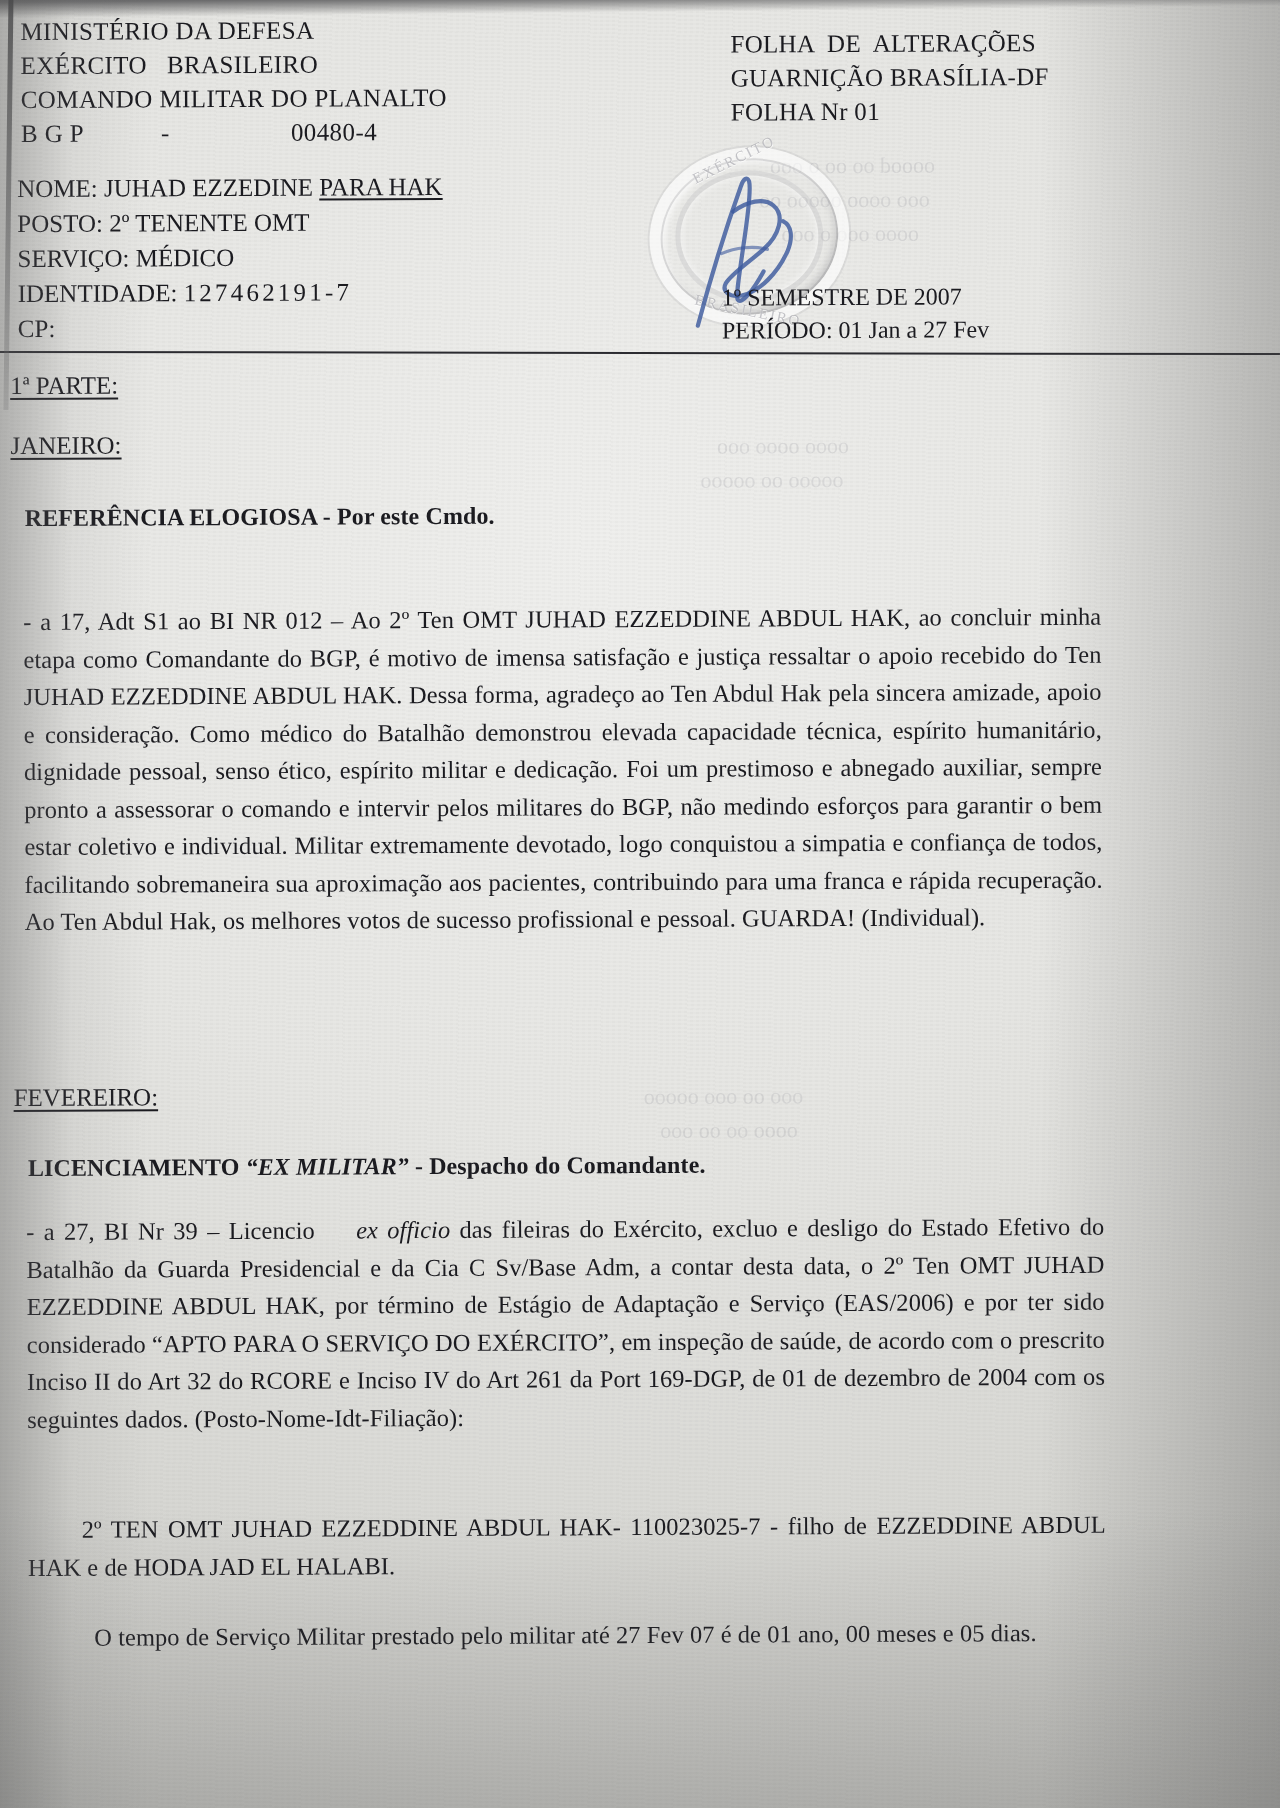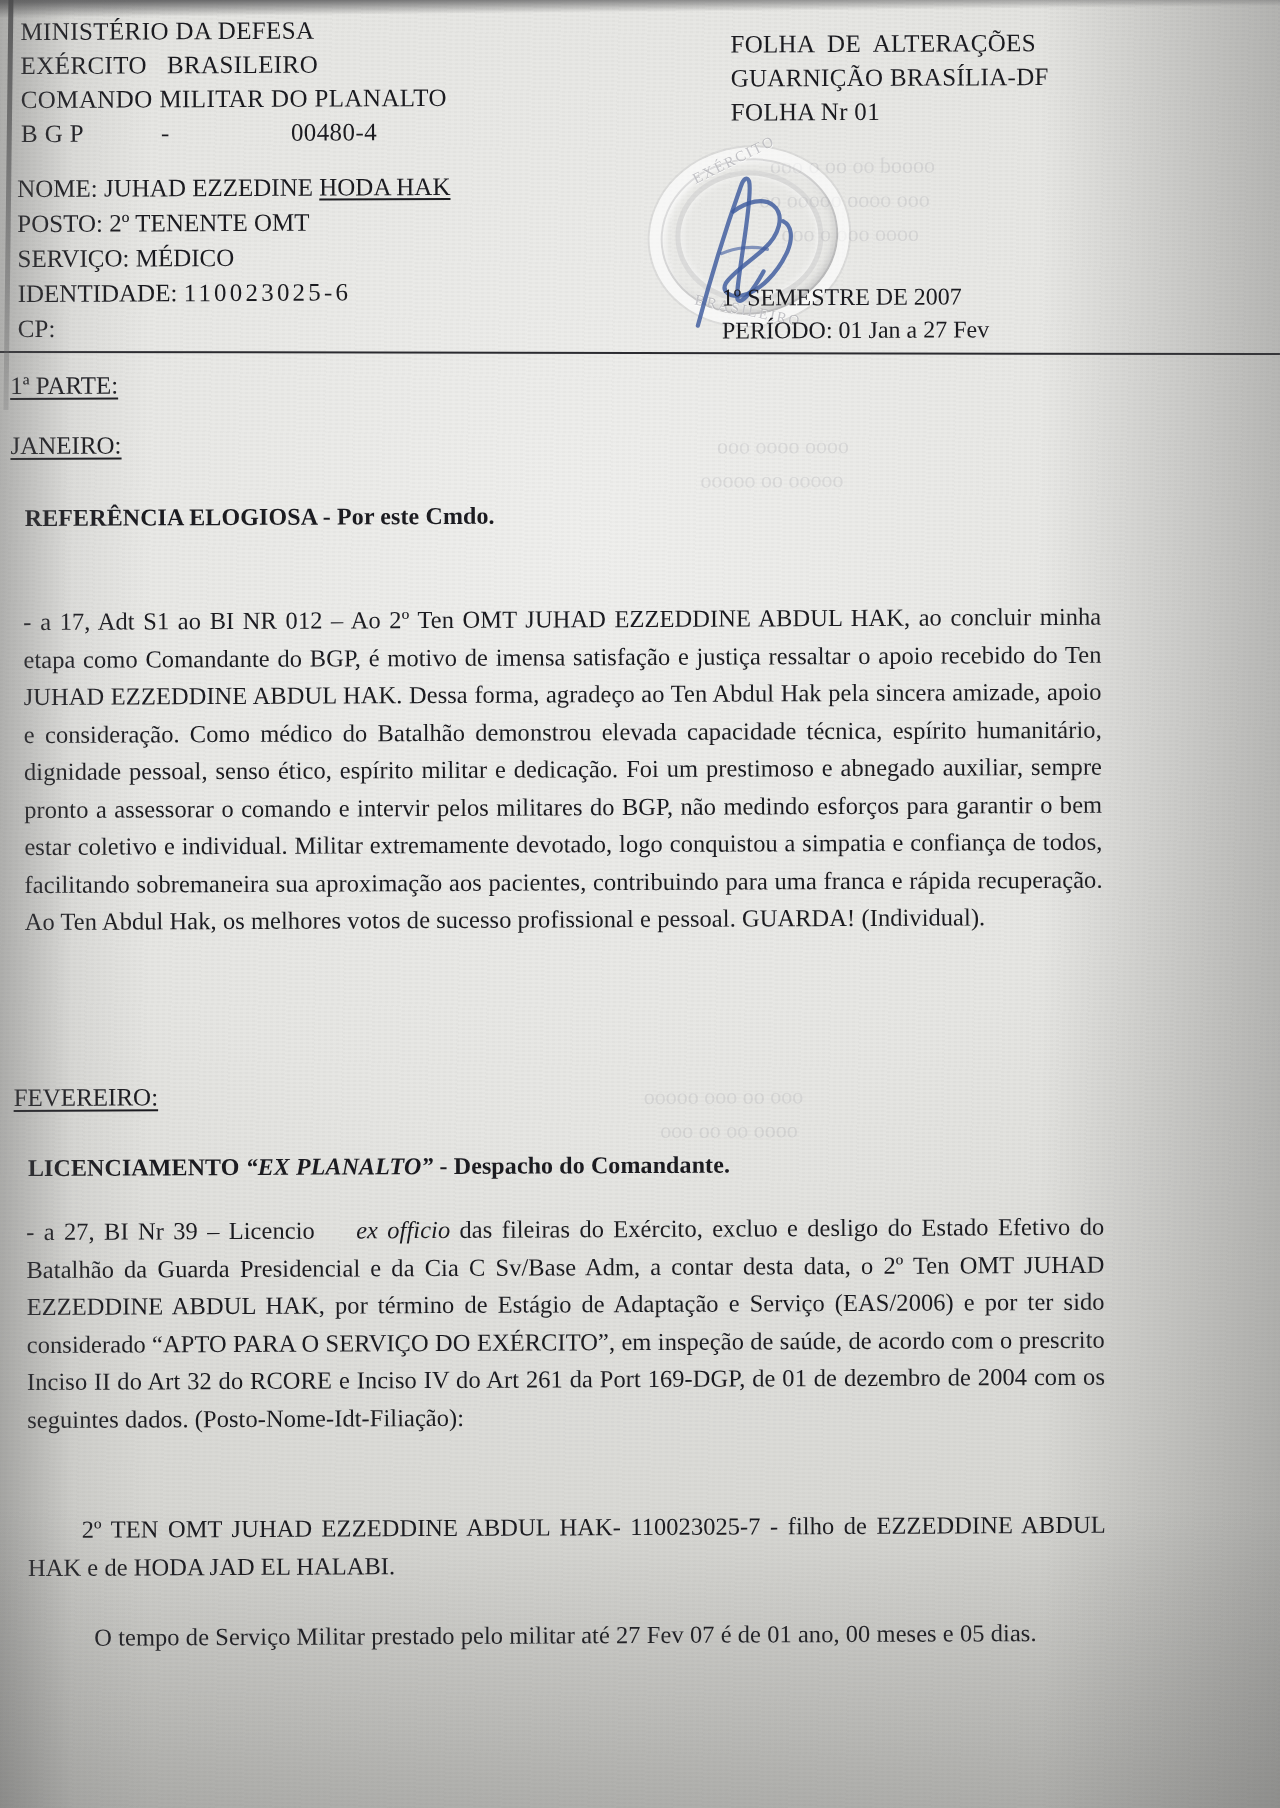--- a/index.html
+++ b/index.html
@@ -214,24 +214,24 @@
       </div>
     </div>
 
     <div class="blk hdr-right">
       <div class="hdr-line">FOLHA  DE  ALTERAÇÕES</div>
       <div class="hdr-line">GUARNIÇÃO BRASÍLIA-DF</div>
       <div class="hdr-line">FOLHA Nr 01</div>
     </div>
 
     <div class="blk id-blk">
-      <div class="id-line"><span>NOME: JUHAD EZZEDINE </span><span class="u-name">HODA HAK</span></div>
+      <div class="id-line"><span>NOME: JUHAD EZZEDINE </span><span class="u-name">PARA HAK</span></div>
       <div class="id-line">POSTO: 2º TENENTE OMT</div>
       <div class="id-line">SERVIÇO: MÉDICO</div>
-      <div class="id-line"><span>IDENTIDADE: </span><span class="idnum">110023025-6</span></div>
+      <div class="id-line"><span>IDENTIDADE: </span><span class="idnum">127462191-7</span></div>
       <div class="id-line">CP:</div>
     </div>
 
     <div class="seal">
       <div class="ring"></div>
       <div class="ring2"></div>
       <div class="txt t-top">EXÉRCITO</div>
       <div class="txt t-bot">BRASILEIRO</div>
     </div>
 
@@ -252,21 +252,21 @@
 
     <div class="blk sec parte"><span>1ª PARTE:</span></div>
     <div class="blk sec janeiro"><span>JANEIRO:</span></div>
 
     <div class="blk subhead sub-elogio">REFERÊNCIA ELOGIOSA - Por este Cmdo.</div>
 
     <div class="blk para p1">- a 17, Adt S1 ao BI NR 012 – Ao 2º Ten OMT JUHAD EZZEDDINE ABDUL HAK, ao concluir minha etapa como Comandante do BGP, é motivo de imensa satisfação e justiça ressaltar o apoio recebido do Ten JUHAD EZZEDDINE ABDUL HAK. Dessa forma, agradeço ao Ten Abdul Hak pela sincera amizade, apoio e consideração. Como médico do Batalhão demonstrou elevada capacidade técnica, espírito humanitário, dignidade pessoal, senso ético, espírito militar e dedicação. Foi um prestimoso e abnegado auxiliar, sempre pronto a assessorar o comando e intervir pelos militares do BGP, não medindo esforços para garantir o bem estar coletivo e individual. Militar extremamente devotado, logo conquistou a simpatia e confiança de todos, facilitando sobremaneira sua aproximação aos pacientes, contribuindo para uma franca e rápida recuperação. Ao Ten Abdul Hak, os melhores votos de sucesso profissional e pessoal. GUARDA! (Individual).</div>
 
     <div class="blk sec fevereiro"><span>FEVEREIRO:</span></div>
 
-    <div class="blk subhead sub-lic"><span>LICENCIAMENTO </span><i>“EX PLANALTO”</i><span> - Despacho do Comandante.</span></div>
+    <div class="blk subhead sub-lic"><span>LICENCIAMENTO </span><i>“EX MILITAR”</i><span> - Despacho do Comandante.</span></div>
 
     <div class="blk para p2"><span>- a 27, BI Nr 39 – Licencio </span><i>ex officio</i><span> das fileiras do Exército, excluo e desligo do Estado Efetivo do Batalhão da Guarda Presidencial e da Cia C Sv/Base Adm, a contar desta data, o 2º Ten OMT JUHAD EZZEDDINE ABDUL HAK, por término de Estágio de Adaptação e Serviço (EAS/2006) e por ter sido considerado “APTO PARA O SERVIÇO DO EXÉRCITO”, em inspeção de saúde, de acordo com o prescrito Inciso II do Art 32 do RCORE e Inciso IV do Art 261 da Port 169-DGP, de 01 de dezembro de 2004 com os seguintes dados. (Posto-Nome-Idt-Filiação):</span></div>
 
     <div class="blk para p3">2º TEN OMT  JUHAD  EZZEDDINE  ABDUL  HAK- 110023025-7 - filho de EZZEDDINE ABDUL HAK e de HODA JAD EL HALABI.</div>
 
     <div class="blk para p4">O tempo de Serviço Militar prestado pelo militar até 27 Fev 07 é de 01 ano, 00 meses e 05 dias.</div>
 
   </div>
 
   <div class="top-edge"></div>

